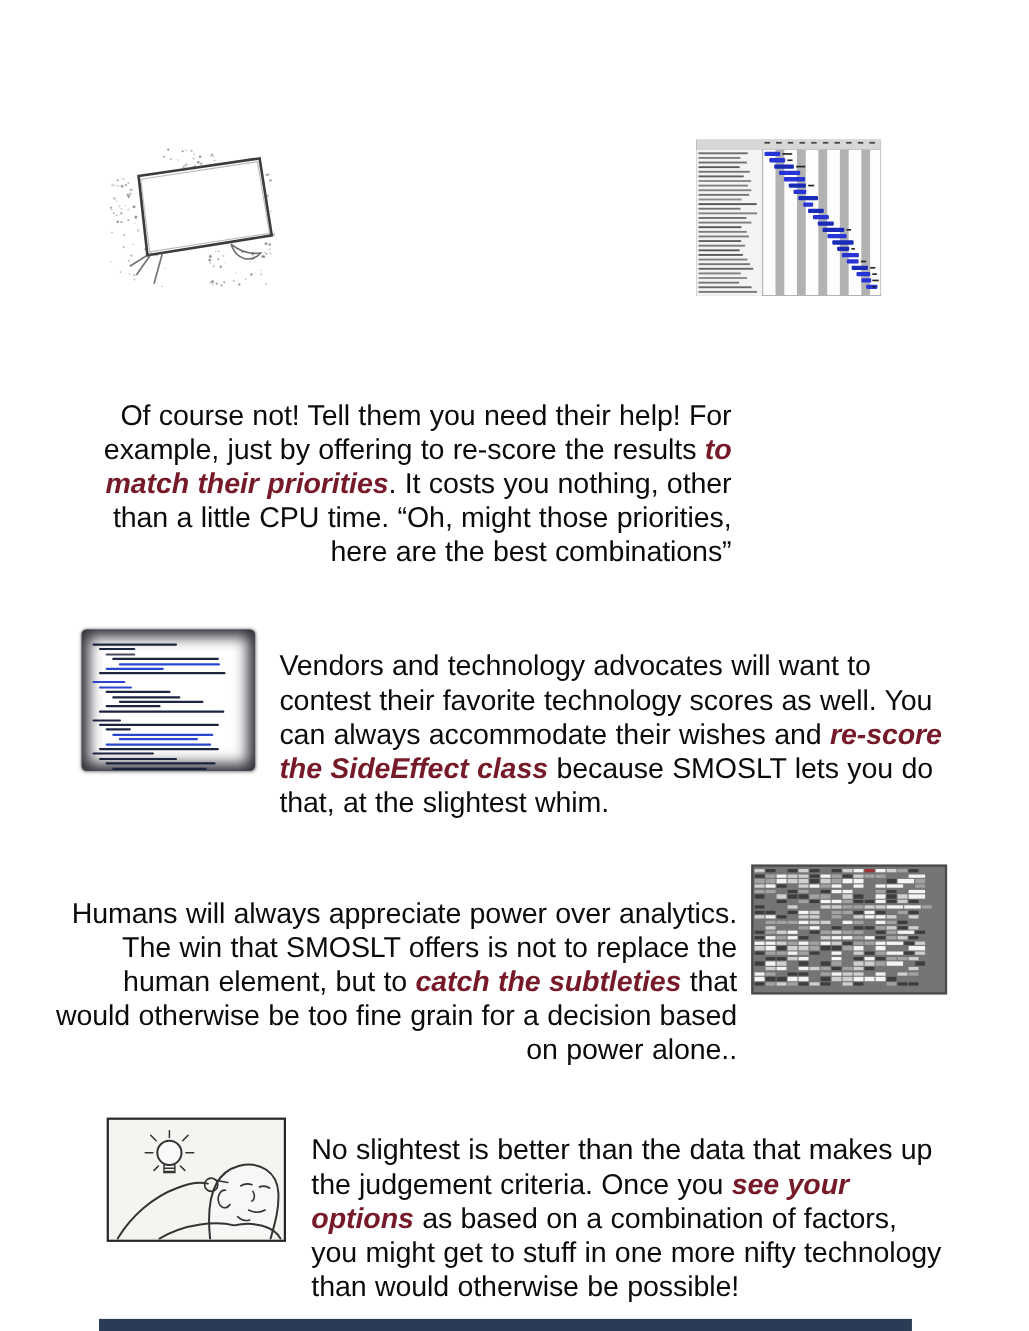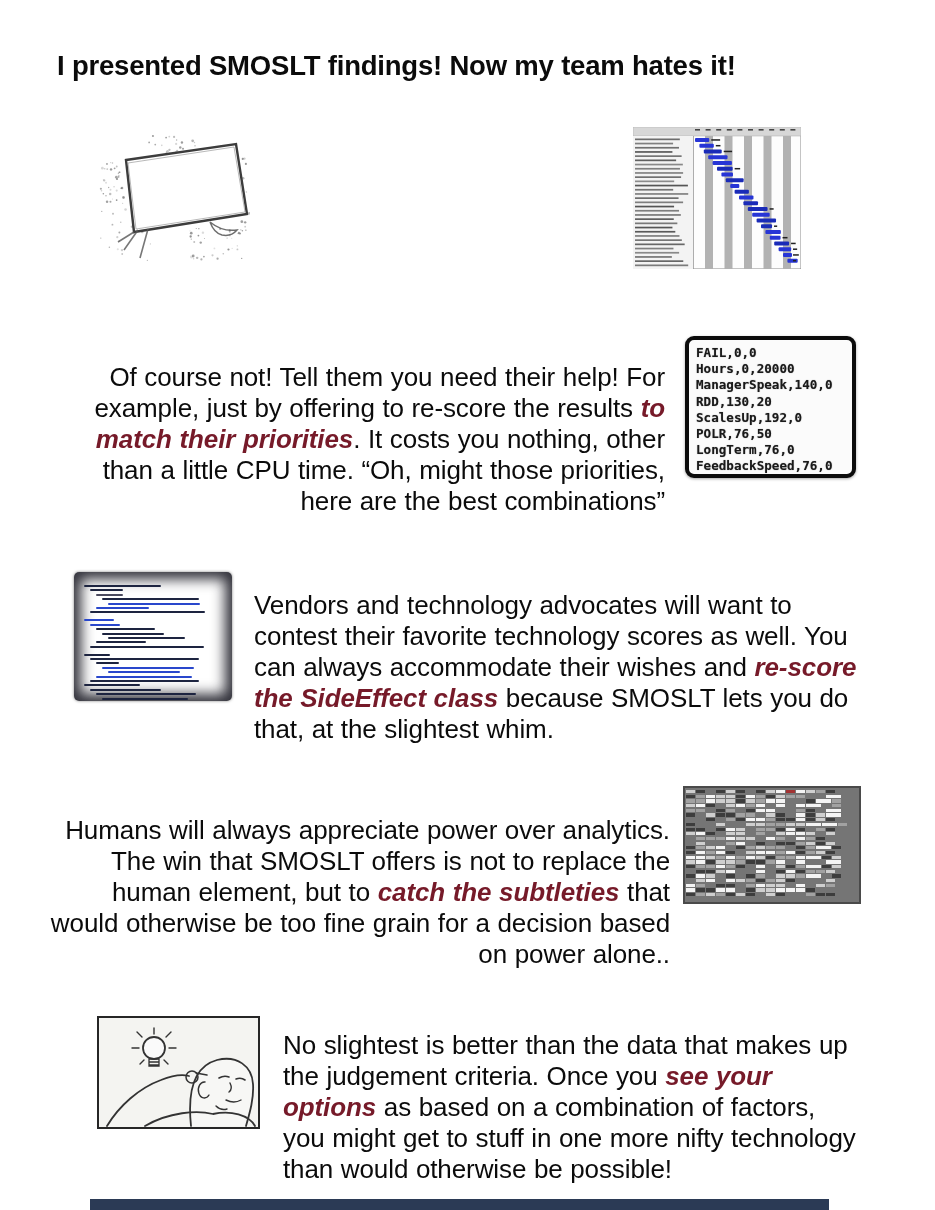--- a/index.html
+++ b/index.html
@@ -35,21 +35,20 @@
 
   #idea-box{position:absolute;left:97px;top:1016px;width:163px;height:113px;box-sizing:border-box;
     border:2px solid #262626;background:#f4f4f1;}
   #next-page-bar{position:absolute;left:90px;top:1199px;width:739px;height:11px;background:var(--page-bar,#2B3A55);}
 </style>
 </head>
 <body>
 
 <div id="page">
 
-  <div id="title">I presented SMOSLT findings! Now my team hates it!</div>
 
   <svg id="monitor-sketch" viewBox="0 0 152 148">
     <g id="speckles">
         <circle cx="49.376748971193415" cy="138.3545524691358" r="0.6471141975308642" fill="#6e6e6e" opacity="0.5051523919753087"></circle>
         <circle cx="36.4781207133059" cy="109.19868827160494" r="0.5601851851851852" fill="#6e6e6e" opacity="0.30547560871056245"></circle>
         <circle cx="52.386076817558305" cy="121.89467592592592" r="0.6139969135802469" fill="#6e6e6e" opacity="0.3683502657750343"></circle>
         <circle cx="11.37222222222222" cy="125.33140432098766" r="0.764104938271605" fill="#6e6e6e" opacity="0.5240232767489712"></circle>
         <circle cx="43.411865569272976" cy="75.06442901234568" r="0.9327314814814816" fill="#6e6e6e" opacity="0.33792674039780524"></circle>
         <circle cx="39.96179698216735" cy="73.31597222222223" r="1.2087654320987653" fill="#6e6e6e" opacity="0.6995668295610425"></circle>
         <circle cx="21.07139917695473" cy="118.97492283950618" r="0.8477623456790124" fill="#6e6e6e" opacity="0.278079346707819"></circle>
@@ -302,30 +301,20 @@
         <rect x="158.05982510288064" y="115.7" width="4.612148491083676" height="1.5" fill="#222"></rect>
         <rect x="145.60000000000002" y="120.25" width="12.552623456790123" height="3.9" rx="1" fill="#2735d6"></rect>
         <rect x="160" y="121.45" width="4.152083333333334" height="1.5" fill="#222"></rect>
         <rect x="150" y="126" width="9.01085390946502" height="3.9" rx="1" fill="#2735d6"></rect>
         <rect x="160" y="127.2" width="5.823705418381344" height="1.5" fill="#222"></rect>
         <rect x="154.4" y="131.75" width="10.308590534979423" height="3.9" rx="1" fill="#2735d6"></rect>
         <rect x="160" y="132.95" width="3.059113511659808" height="1.5" fill="#222"></rect>
       </svg></div>
 
   <p class="para s2"><span>Of course not! Tell them you need their help! For example, just by offering to re-score the results </span><span class="em">to match their priorities</span><span>. It costs you nothing, other than a little CPU time. “Oh, might those priorities, here are the best combinations”</span></p>
-  <div id="console-box">
-      <div class="cline">FAIL,0,0</div>
-      <div class="cline">Hours,0,20000</div>
-      <div class="cline">ManagerSpeak,140,0</div>
-      <div class="cline">RDD,130,20</div>
-      <div class="cline">ScalesUp,192,0</div>
-      <div class="cline">POLR,76,50</div>
-      <div class="cline">LongTerm,76,0</div>
-      <div class="cline">FeedbackSpeed,76,0</div>
-    </div>
 
   <div id="code-thumb">
       <div class="codeline" style="background: rgb(29, 36, 64); width: 76.7435px; margin-left: 0px;"></div>
       <div class="codeline" style="background: rgb(29, 36, 64); width: 33.4669px; margin-left: 6px;"></div>
       <div class="codeline" style="background: rgb(74, 74, 94); width: 26.9149px; margin-left: 12px;"></div>
       <div class="codeline" style="background: rgb(29, 36, 64); width: 96.6708px; margin-left: 18px;"></div>
       <div class="codeline" style="background: rgb(41, 71, 204); width: 92.3178px; margin-left: 24px;"></div>
       <div class="codeline" style="background: rgb(41, 71, 204); width: 53.4394px; margin-left: 12px;"></div>
       <div class="codeline" style="background: rgb(29, 36, 64); width: 114.619px; margin-left: 6px; margin-bottom: 6px;"></div>
       <div class="codeline" style="background: rgb(41, 71, 204); width: 30.4396px; margin-left: 0px;"></div>

